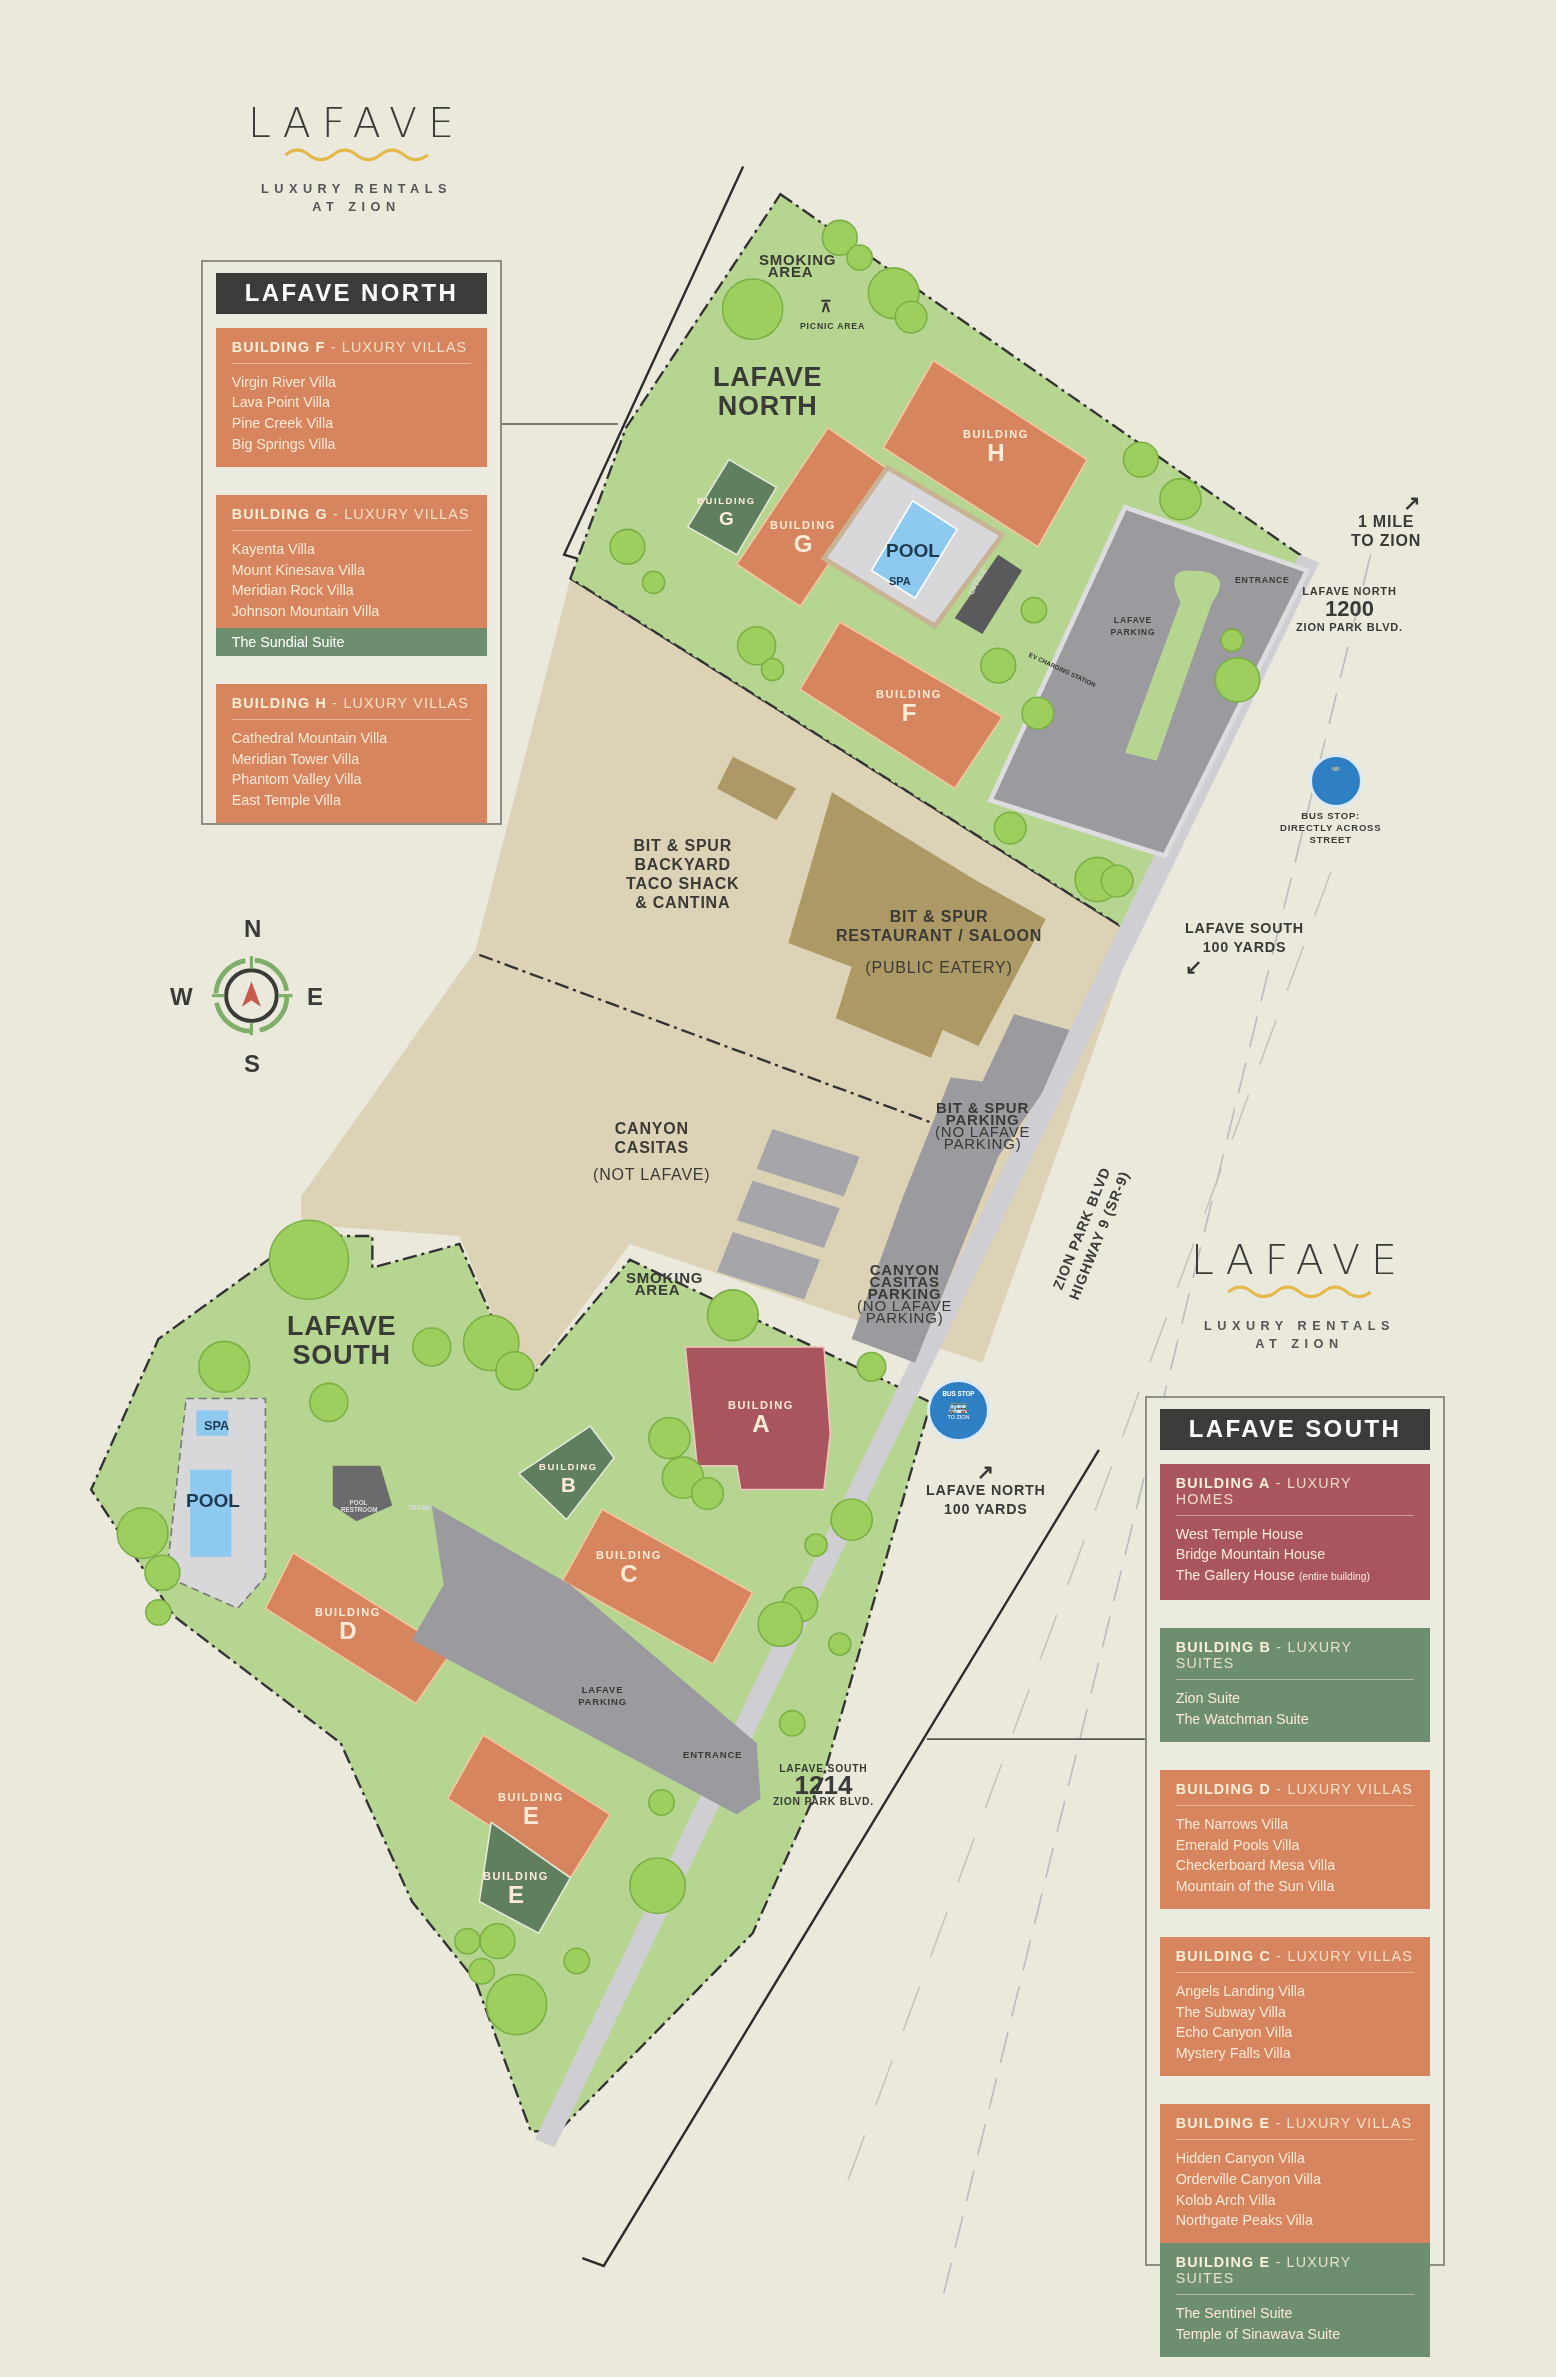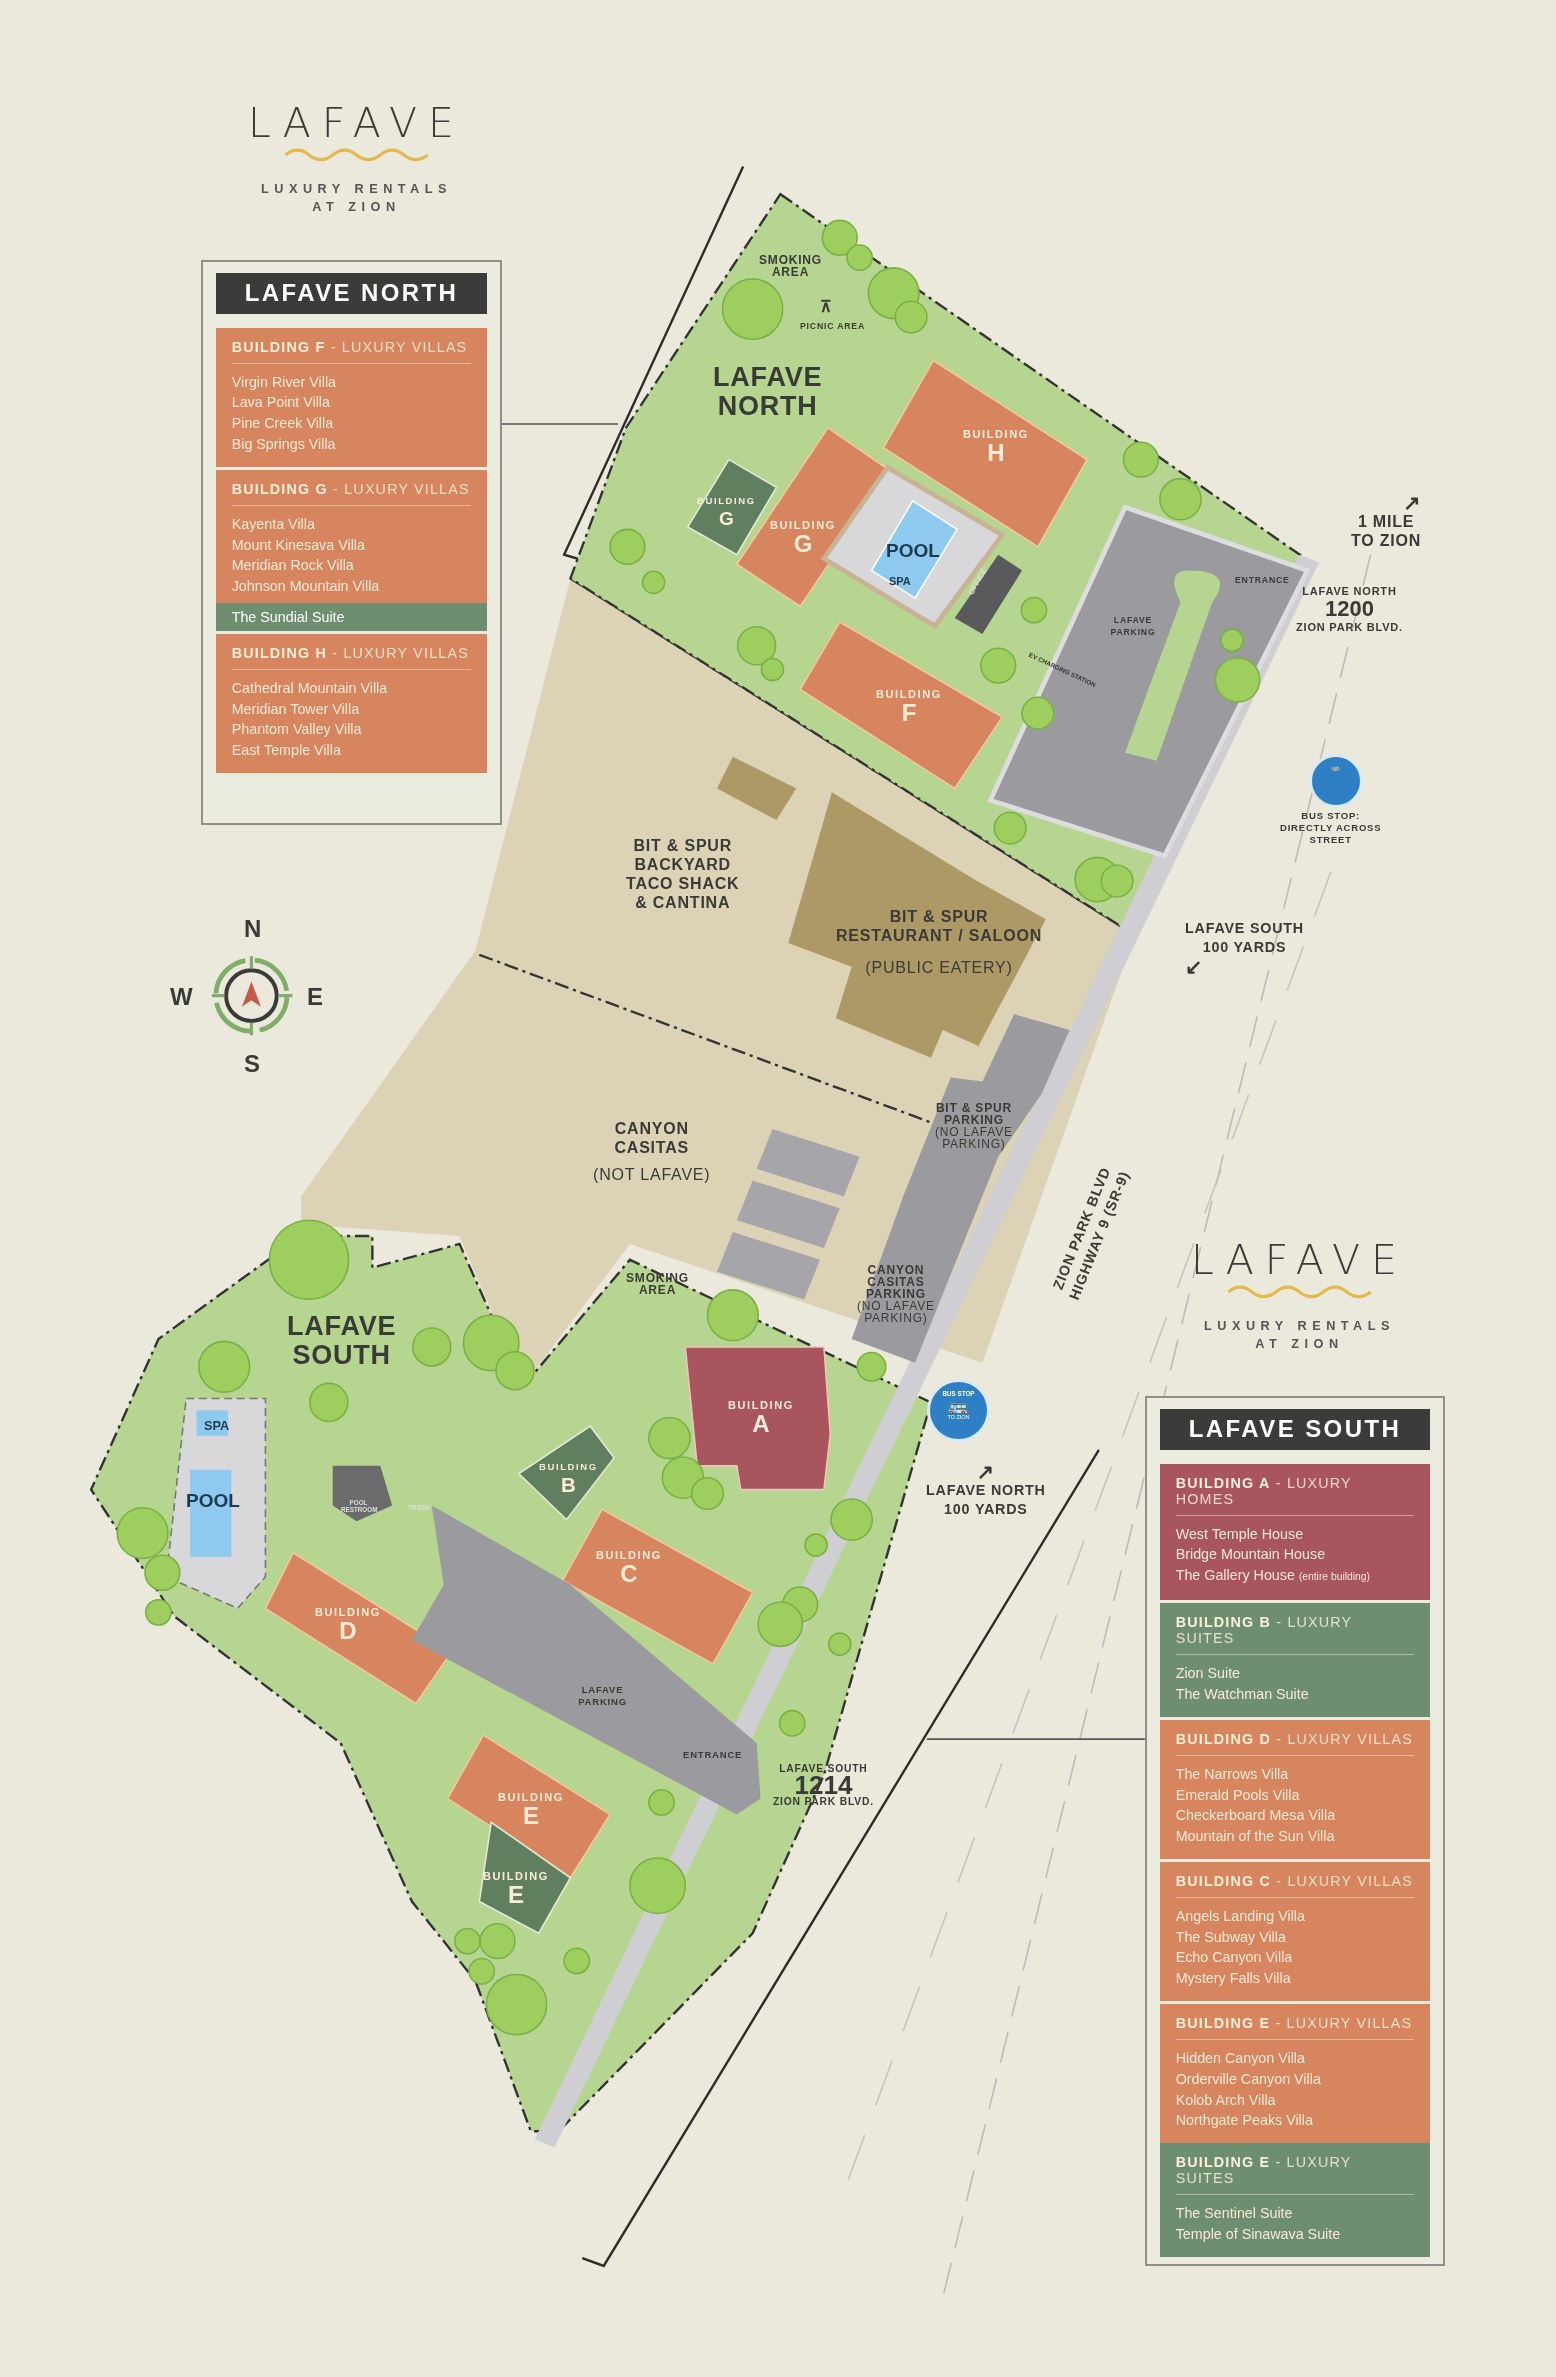--- a/index.html
+++ b/index.html
@@ -3,34 +3,34 @@
 <meta charset="utf-8">
 <style>
   html,body{margin:0;padding:0;}
   body{width:1556px;height:2377px;background:#ebe8dc;position:relative;overflow:hidden;font-family:"Liberation Sans",sans-serif;color:#3a3a36;}
   .abs{position:absolute;}
   .logo{position:absolute;text-align:center;}
   .logo .wordmark{font-family:"DejaVu Sans",sans-serif;font-weight:300;letter-spacing:11px;color:#3c3c38;}
   .logo .tag{letter-spacing:5.5px;font-weight:bold;color:#555;}
   .legend{position:absolute;border:2.4px solid #8f8f86;background:#ecebe0;padding:11px 12.7px 14.3px 12.7px;box-sizing:border-box;}
   .legend .hdr{background:#3b3b3a;color:#fff;font-weight:bold;font-size:24px;letter-spacing:2.4px;text-align:center;padding:6.3px 0;margin-bottom:14.3px;}
-  .card{padding:11px 16px 12.7px 16px;margin-bottom:3px;}
+  .card{padding:11px 16px 12.7px 16px;margin-bottom:28px;}
   .card.orange{background:#d7855f;}
   .card.green{background:#6e8f6f;}
   .card.red{background:#a8555e;}
   .card .ttl{font-size:14.3px;letter-spacing:1.2px;color:#fcefd8;padding-bottom:8px;border-bottom:0.8px solid rgba(255,240,220,.45);margin-bottom:8px;}
   .card .ttl b{font-weight:bold;}
   .card .ttl span{font-weight:normal;opacity:.85;}
   .card .itm{font-size:14.3px;line-height:20.6px;color:#fbe9d6;}
   .card .itm small{font-size:10.3px;}
   .subband{background:#6e8f6f;color:#ffffff;font-size:14.3px;padding:6.3px 16px;margin:6.3px -16px -12.7px -16px;}
   .lbl{position:absolute;font-weight:bold;color:#3a3a36;text-align:center;white-space:nowrap;}
   .lbl.lg{font-size:27px;letter-spacing:0.8px;line-height:28.5px;}
   .lbl.md{font-size:16px;line-height:19px;letter-spacing:0.8px;}
-  .lbl.sm{font-size:12px;line-height:12px;letter-spacing:0.8px;}
+  .lbl.sm{font-size:15px;line-height:12px;letter-spacing:0.8px;}
   .bldg-label{position:absolute;text-align:center;color:#fdebd8;font-weight:bold;}
   .bldg-label .w{font-size:11px;letter-spacing:1.6px;}
   .bldg-label .l{font-size:24px;line-height:25px;}
   .busstop{position:absolute;border-radius:50%;background:#2f7fc5;border:3.2px solid #dbe9f4;color:#fff;text-align:center;}
 </style>
 </head>
 <body>
 
 <svg class="abs" style="left:0;top:0" width="1556" height="2377" viewBox="0 0 1964 3000">
 

